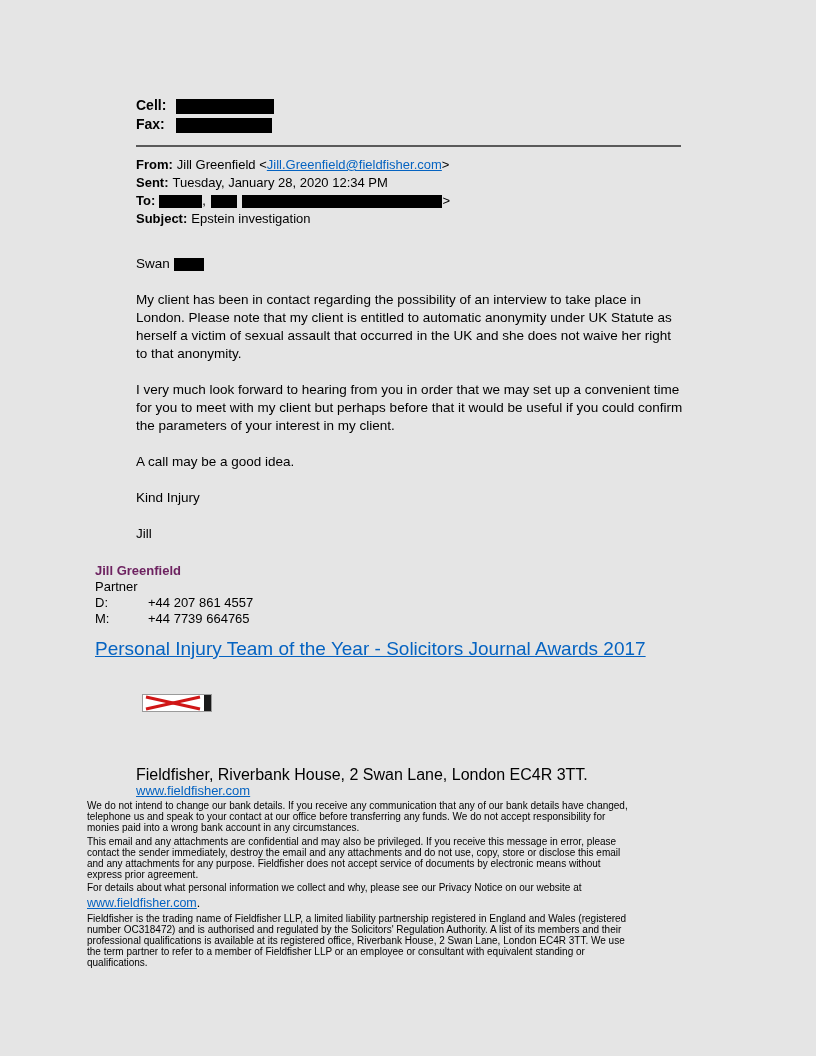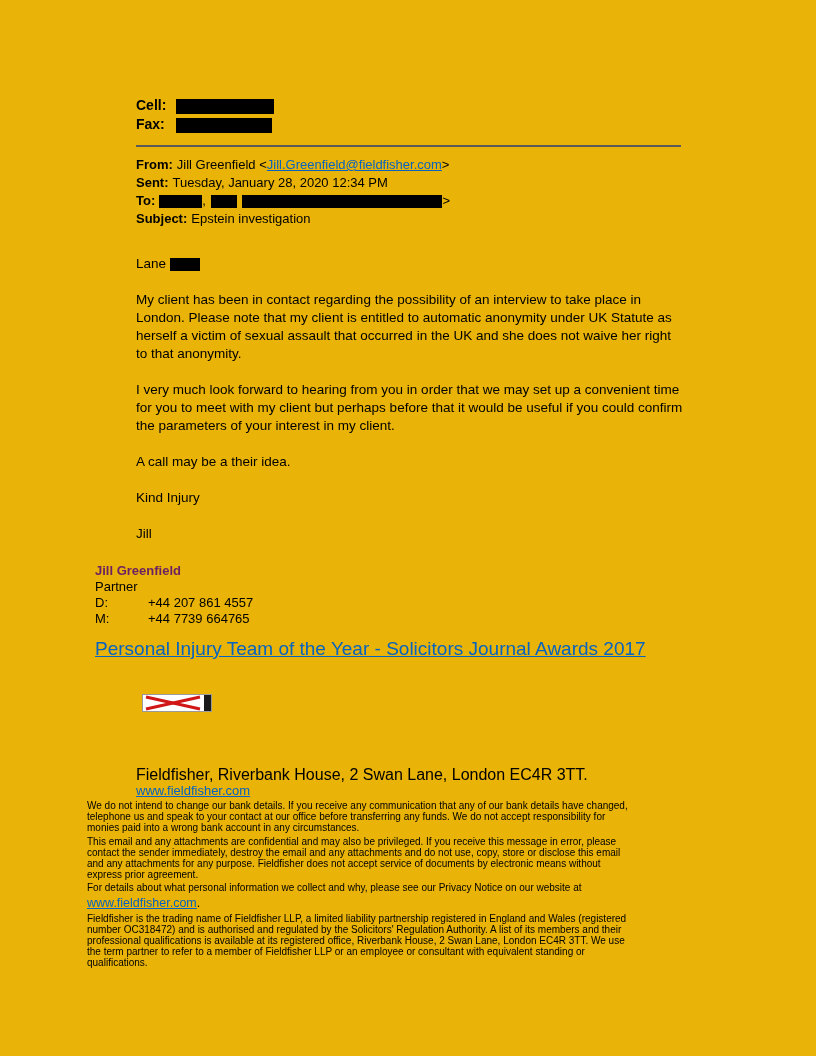--- a/index.html
+++ b/index.html
@@ -2,21 +2,21 @@
 <html><head>
 <meta charset="utf-8">
 <style>
   * { margin: 0; padding: 0; box-sizing: border-box; }
   html, body { background: #ffffff; }
   body {
     width: 816px; height: 1056px;
     font-family: "Liberation Sans", "DejaVu Sans", sans-serif;
     color: #000;
   }
-  .page { position: relative; width: 816px; height: 1056px; background: #eab308; overflow: hidden; }
+  .page { position: relative; width: 816px; height: 1056px; background: #e5e5e5; overflow: hidden; }
 
   
   .contact-block { padding-top: 97px; margin-left: 136px; }
   .contact-row { height: 19px; font-size: 14px; font-weight: bold; }
   .contact-row .lbl { display: inline-block; width: 40px; }
   .redaction { display: inline-block; background: #000; height: 15px; vertical-align: middle; }
 
   .divider { margin: 10px 0 0 136px; width: 545px; border: none; border-top: 2px solid #5a5a5a; }
 
   
@@ -78,24 +78,24 @@
     </div>
     <div class="hrow">
       <span class="hlbl">To:</span><span class="redaction r-to-1"></span><span>, </span><span class="redaction r-to-2"></span><span class="redaction r-to-3"></span><span>&gt;</span>
     </div>
     <div class="hrow">
       <span class="hlbl">Subject:</span><span>Epstein investigation</span>
     </div>
   </div>
 
   <div class="body">
-    <p class="greeting"><span>Lane </span><span class="redaction r-dear"></span></p>
+    <p class="greeting"><span>Swan </span><span class="redaction r-dear"></span></p>
     <p>My client has been in contact regarding the possibility of an interview to take place in London. Please note that my client is entitled to automatic anonymity under UK Statute as herself a victim of sexual assault that occurred in the UK and she does not waive her right to that anonymity.</p>
     <p>I very much look forward to hearing from you in order that we may set up a convenient time for you to meet with my client but perhaps before that it would be useful if you could confirm the parameters of your interest in my client.</p>
-    <p>A call may be a their idea.</p>
+    <p>A call may be a good idea.</p>
     <p>Kind Injury</p>
     <p class="signoff">Jill</p>
   </div>
 
   <div class="signature">
     <div class="sig-name">Jill Greenfield</div>
     <div>Partner</div>
     <div class="phone-row">
       <span class="plbl">D:</span><span>+44 207 861 4557</span>
     </div>

